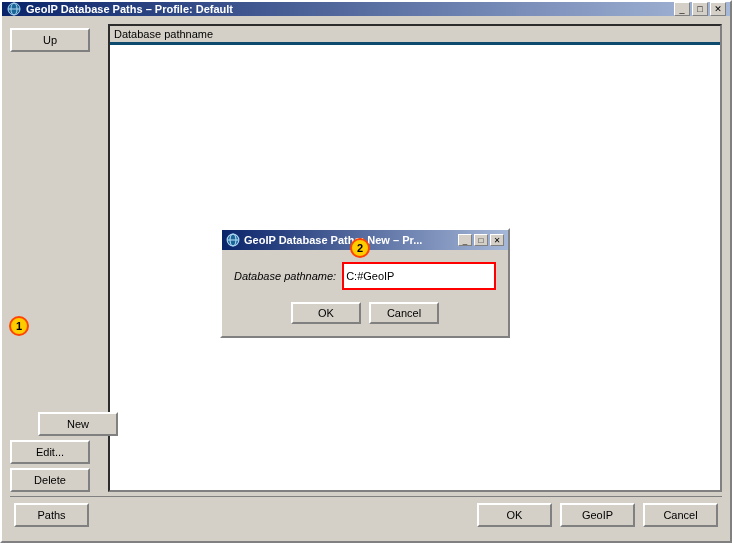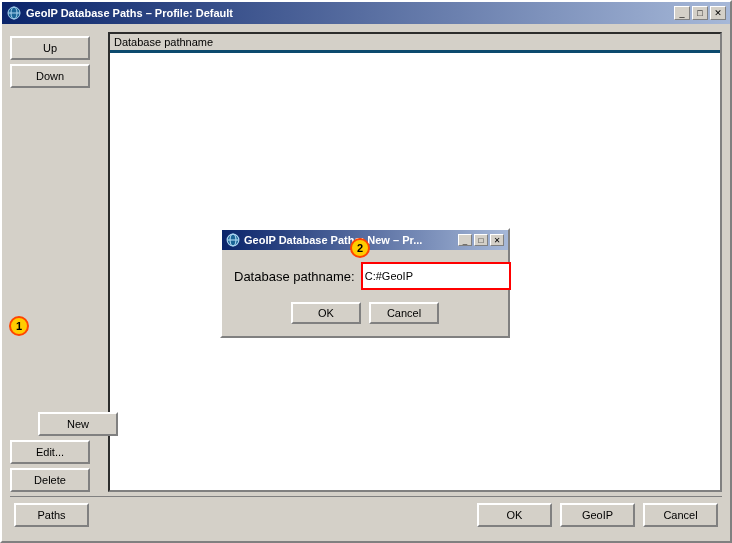--- a/index.html
+++ b/index.html
@@ -19,21 +19,21 @@
       background: #d4d0c8;
       border: 2px solid #808080;
       border-top: 2px solid #ffffff;
       border-left: 2px solid #ffffff;
       display: flex;
       flex-direction: column;
     }
 
     .title-bar {
       background: linear-gradient(to right, #0a246a, #a6b8d8);
-      height: 22px;
+      height: 14px;
       display: flex;
       align-items: center;
       padding: 0 4px;
       flex-shrink: 0;
     }
     .title-bar-icon {
       width: 16px;
       height: 16px;
       margin-right: 4px;
       display: flex;
@@ -258,23 +258,24 @@
     .modal-body {
       padding: 12px;
     }
 
     .modal-field-row {
       display: flex;
       align-items: center;
       margin-bottom: 12px;
     }
     .modal-field-label {
-      font-size: 13px;
+      font-size: 11px;
       margin-right: 6px;
       white-space: nowrap;
+      font-style: italic;
     }
     .modal-input {
       flex: 1;
       height: 20px;
       border: 2px solid #ff0000;
       padding: 12px 2px;
       font-size: 11px;
       background: white;
       outline: none;
     }
@@ -356,21 +357,20 @@
         <div class="title-btn">✕</div>
       </div>
     </div>
 
     <div class="main-content">
       <div class="body-area">
 
         <div class="sidebar">
           <div class="up-down-group">
             <button class="sidebar-btn">Up</button>
-            <button class="sidebar-btn">Down</button>
           </div>
           <div class="sidebar-spacer"></div>
           <div class="edit-delete-group">
             <button class="sidebar-btn new-btn-highlighted">New</button>
             <button class="sidebar-btn">Edit...</button>
             <button class="sidebar-btn">Delete</button>
           </div>
         </div>
 
         <div class="table-panel">

